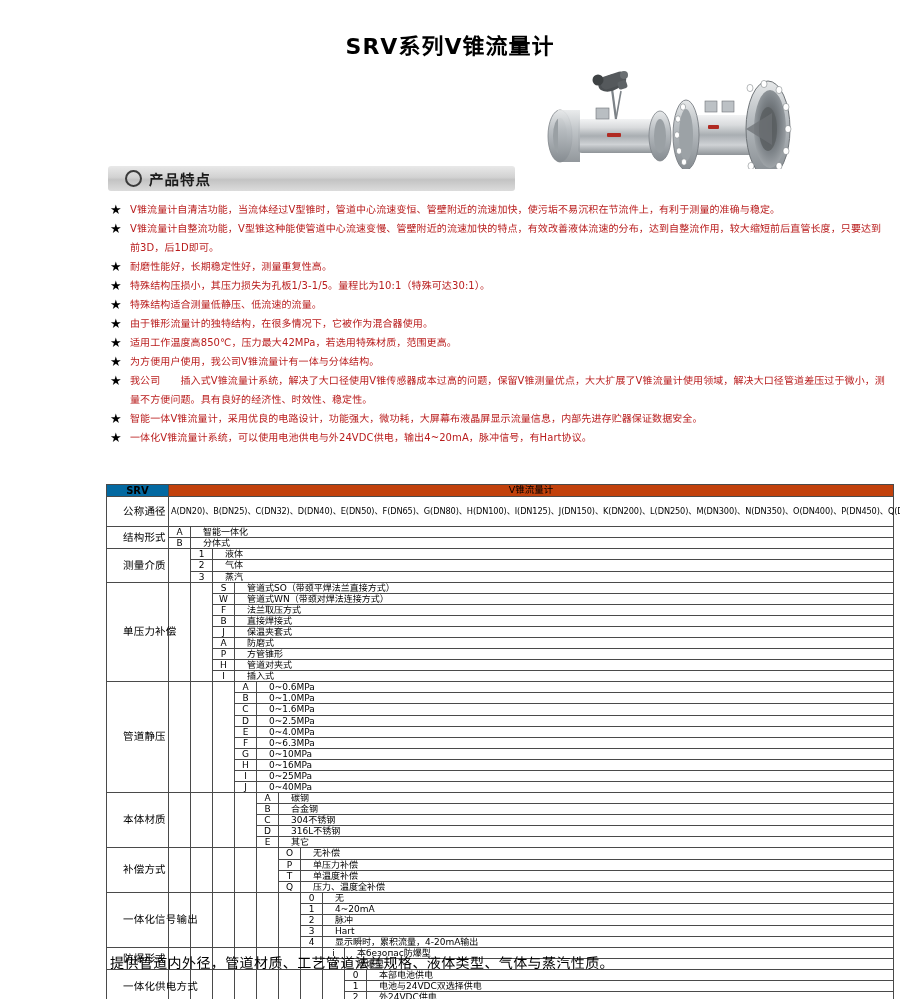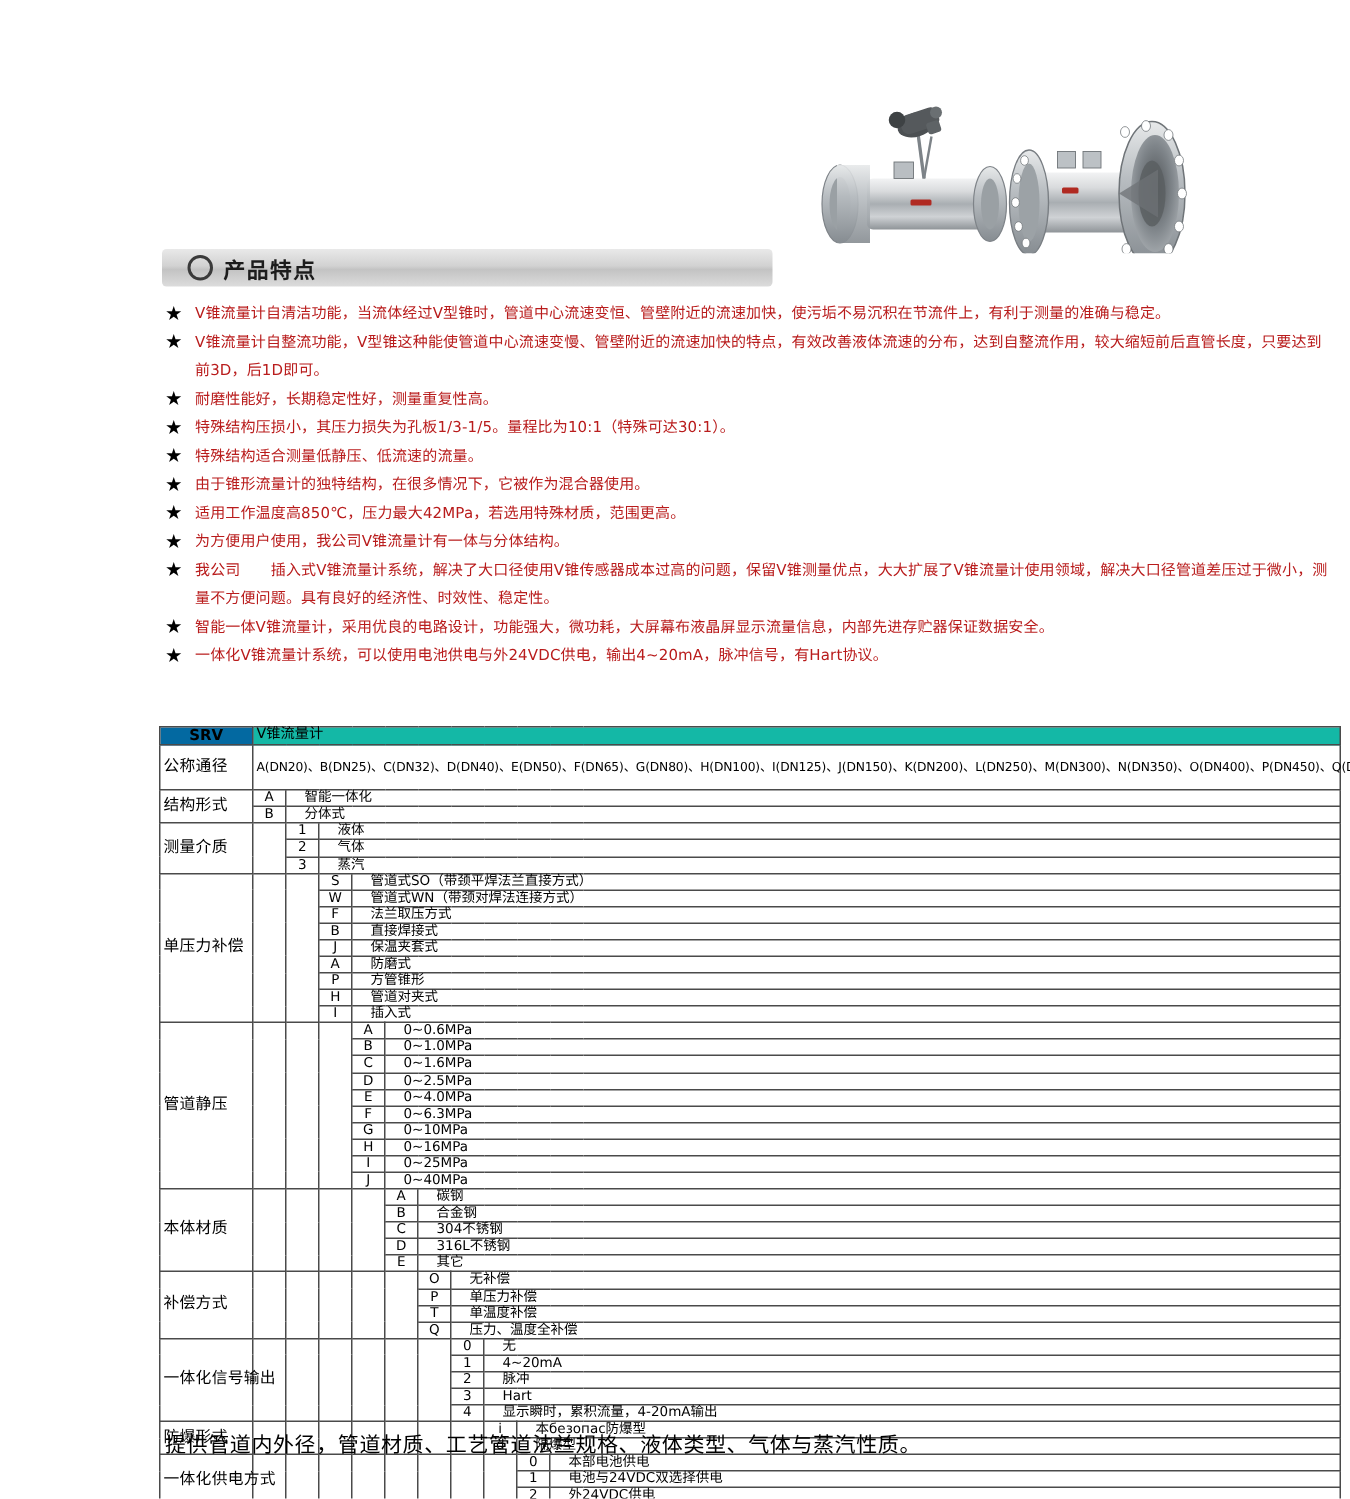--- a/index.html
+++ b/index.html
@@ -90,41 +90,42 @@
     padding:0 2px;
     vertical-align:middle;
     line-height:1.12;
     white-space:nowrap;
     height:11px;
     box-sizing:border-box;
   }
   .model-table td.lbl{
     font-size:10.5px;
     text-align:left;
-    padding-left:2px;
+    padding-left:16px;
     letter-spacing:0.2px;
   }
   .model-table td.code{
     text-align:center;
     font-size:9px;
     width:26px;
   }
   .model-table td.desc{
     text-align:left;
     padding-left:12px;
     font-size:9px;
   }
   .hdr-srv{
     text-align:center;
     background:#0369a1;
     font-size:10px;
     font-weight:600;
   }
   .hdr-name{
-    background:#14b8a6;
+    text-align:center;
+    background:#c2410c;
     font-size:9.5px;
   }
   .dn-cell{
     font-size:8.2px;
     line-height:1.28;
     white-space:normal;
     padding:1px 3px;
     letter-spacing:-0.1px;
   }
 
@@ -133,20 +134,21 @@
     position:absolute;left:110px;top:952px;
     font-size:14px;
     letter-spacing:0.4px;
   }
 </style>
 </head>
 <body>
 
 <div class="page">
 
+  <div class="doc-title">SRV系列V锥流量计</div>
 
 
   <div class="photo">
     <svg width="390" height="112" viewBox="0 0 390 112" xmlns="http://www.w3.org/2000/svg">
       <defs>
         <linearGradient id="steel" x1="0" y1="0" x2="0" y2="1">
           <stop offset="0%" stop-color="#f2f3f4"></stop>
           <stop offset="25%" stop-color="#d9dbdd"></stop>
           <stop offset="50%" stop-color="#a9aeb2"></stop>
           <stop offset="75%" stop-color="#cfd2d5"></stop>

